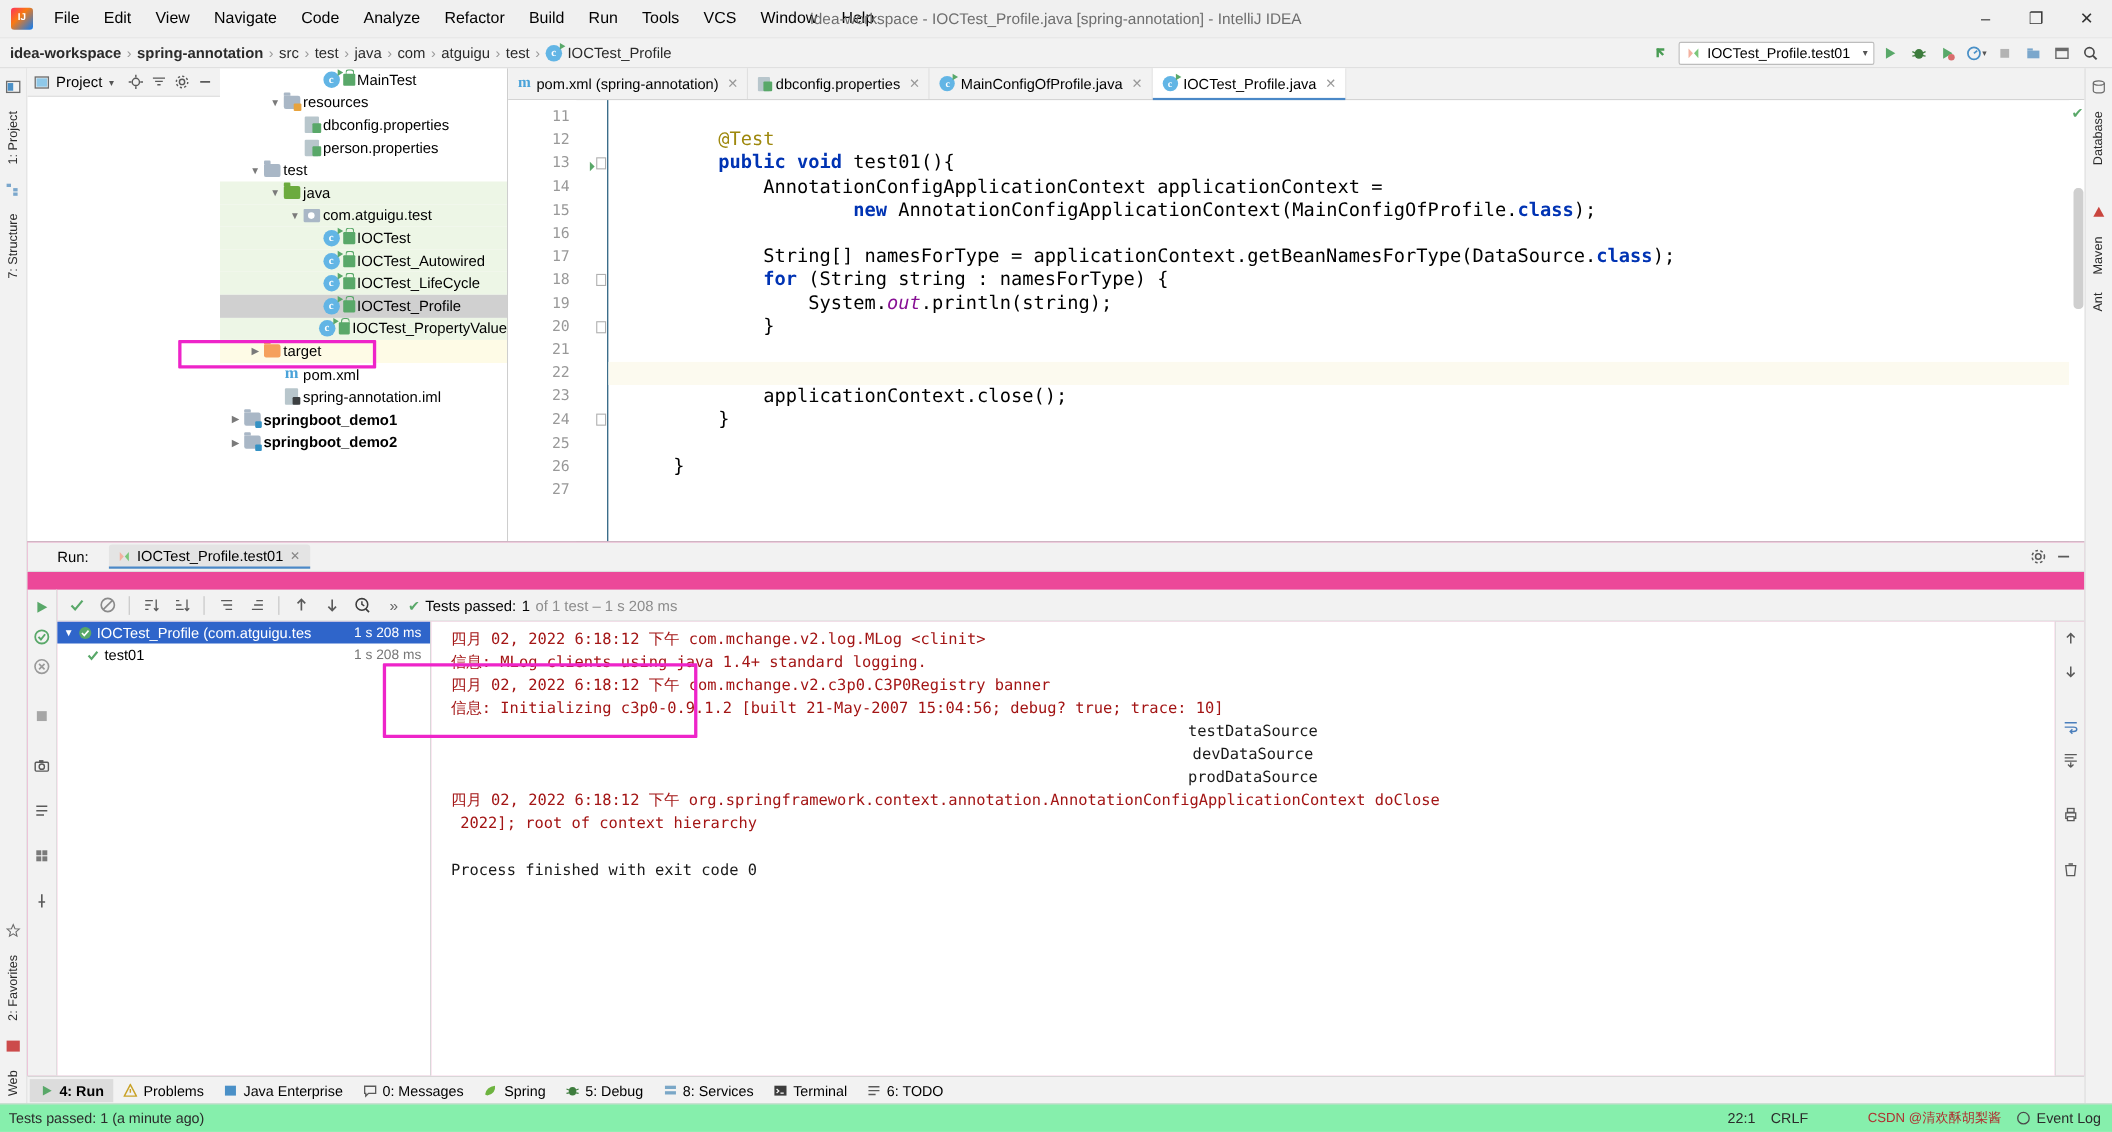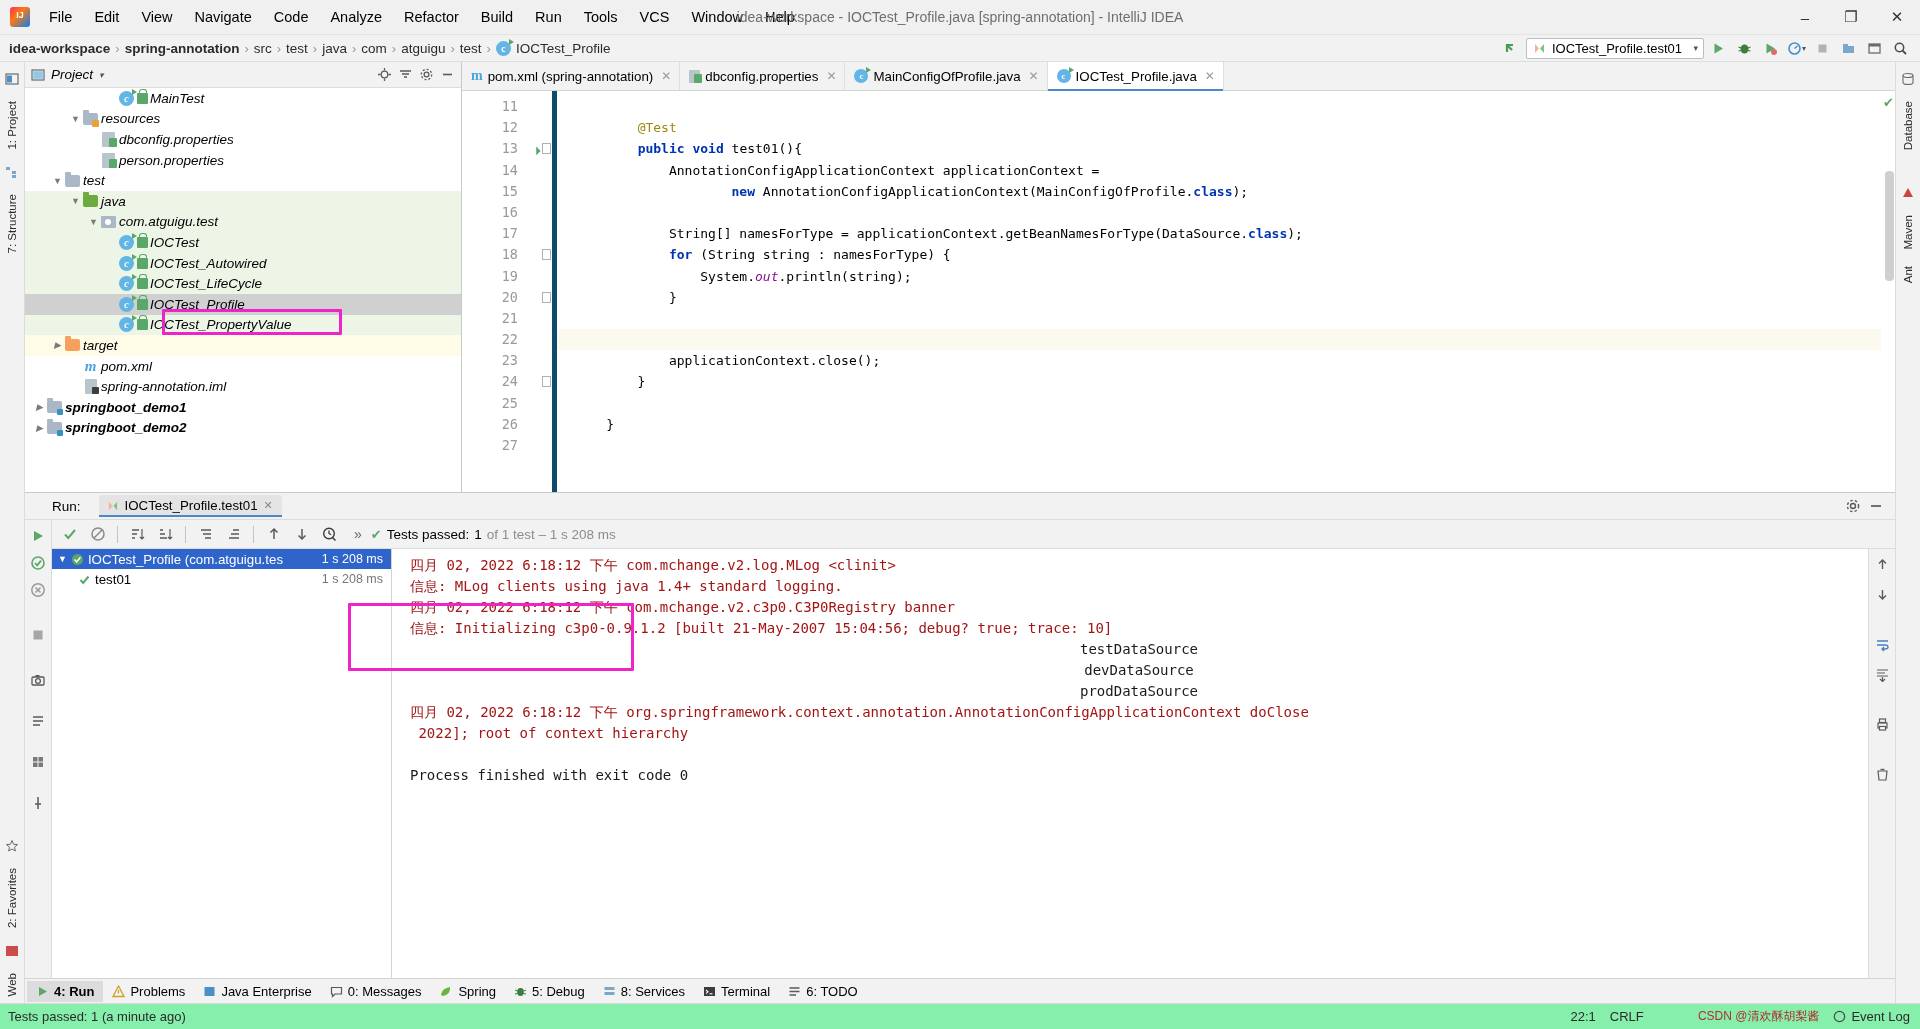--- a/index.html
+++ b/index.html
@@ -79,22 +79,22 @@
     font-size: 11.5px; padding: 7px 3px; color: #2b2b2b; white-space: nowrap;
     display: flex; align-items: center; gap: 4px;
   }
   .vicon { width: 16px; height: 16px; margin: 5px 0; display:flex; align-items:center; justify-content:center; }
 
   .center { flex: 1; display: flex; flex-direction: column; min-width: 0; }
   .upper { display: flex; flex: 0 0 430px; min-height: 0; }
 
   
   .project-panel {
-    width: 437px; flex: 0 0 437px; background: #fff; display: flex; flex-direction: column;
-    border-right: 1px solid #c9c9c9; min-height: 0; font-style: italic;
+    width: 437px; flex: 0 0 437px; background: #fff; display: flex; flex-direction: row;
+    border-right: 1px solid #c9c9c9; min-height: 0;
   }
   .panel-head {
     height: 26px; background: #f2f2f2; display: flex; align-items: center;
     padding: 0 6px; border-bottom: 1px solid #dcdcdc; flex: 0 0 26px; gap: 6px;
   }
   .panel-title { font-size: 13.5px; }
   .panel-head .spacer { flex: 1; }
   .tree { flex: 1; overflow: hidden; position: relative; font-size: 13.5px; }
   .trow {
     height: 20.6px; display: flex; align-items: center; white-space: nowrap;
@@ -168,40 +168,40 @@
     width: 62px; flex: 0 0 62px; background: #fff; font-family: "DejaVu Sans Mono", monospace;
     font-size: 13.5px; color: #999; text-align: right; padding-top: 5px; position: relative;
   }
   .gline { height: 21.2px; line-height: 21.2px; padding-right: 6px; position: relative; }
   .gline .runmark { position: absolute; right: -17px; top: 3px; color: #59a869; font-size: 12px; }
   .gline .fold {
     position: absolute; right: -27px; top: 5px; width: 9px; height: 11px;
     border: 1px solid #b0b0b0; background: #fff;
   }
   .code {
-    flex: 1; font-family: "DejaVu Sans Mono", monospace; font-size: 13px;
+    flex: 1; font-family: "DejaVu Sans Mono", monospace; font-size: 17px;
     padding-top: 5px; position: relative; overflow: hidden; min-width: 0;
-    border-left: 5px solid #0c4a6e; margin-left: 28px;
+    border-left: 1px solid #0c4a6e; margin-left: 28px;
   }
   .cline { height: 21.2px; line-height: 21.2px; white-space: pre; padding-left: 18px; }
   .cline.cur { background: #fcfaef; }
   .kw { color: #0033b3; font-weight: bold; }
   .ann { color: #9e880d; }
   .fld { color: #871094; font-style: italic; }
   .editor-right-strip {
     width: 14px; flex: 0 0 14px; background: #fff; position: relative;
   }
   .check-mark { position: absolute; top: 4px; right: 1px; color: #59a869; font-size: 13px; }
   .scroll-thumb {
     position: absolute; right: 1px; width: 9px; background: #cfcfcf; border-radius: 4px;
   }
 
   
-  .run-panel { flex: 1; display: flex; flex-direction: column; min-height: 0; background: #6d28d9;
-    border-top: 1px solid #c9c9c9; }
+  .run-panel { flex: 1; display: flex; flex-direction: column; min-height: 0; background: #ec4899;
+    border-top: 1px solid #c9c9c9; gap: 16px; }
   .run-head {
     height: 27px; background: #f2f2f2; display: flex; align-items: center; flex: 0 0 27px;
     padding-left: 27px; gap: 0; border-bottom: 1px solid #dcdcdc;
   }
   .run-label { font-size: 13.5px; margin-right: 18px; }
   .run-tab {
     display: flex; align-items: center; gap: 6px; padding: 3px 9px 4px 8px;
     font-size: 13.3px; background: #e4e4e4; border-radius: 3px 3px 0 0; position: relative;
   }
   .run-tab::after { content:""; position:absolute; left:0;right:0;bottom:0;height:2px;background:#4a88c7;}

